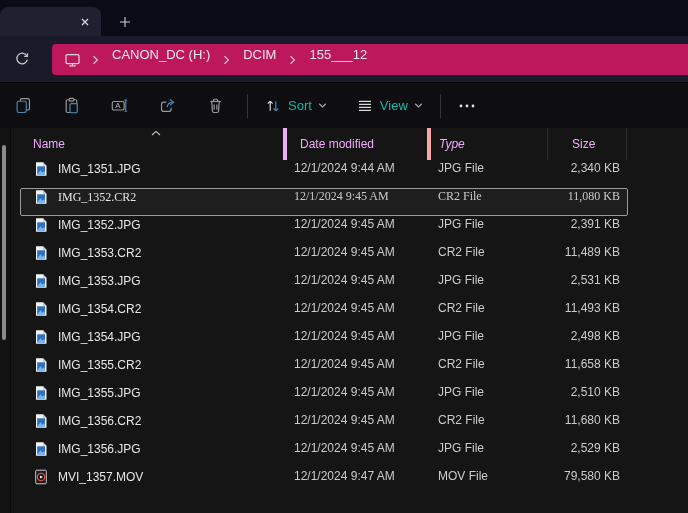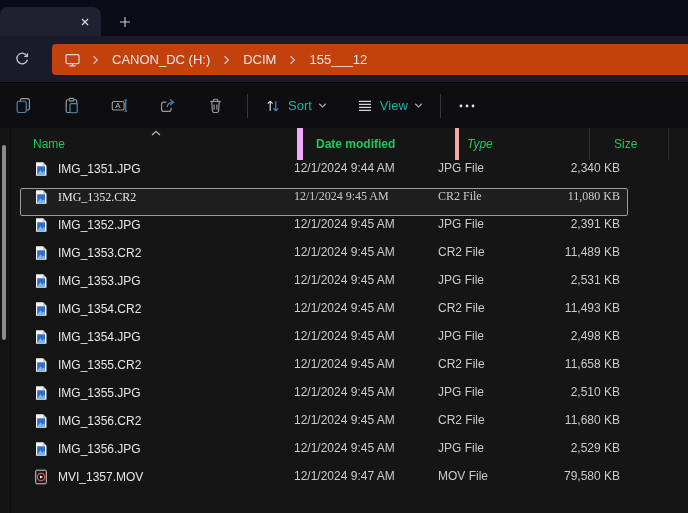--- a/index.html
+++ b/index.html
@@ -29,22 +29,22 @@
   }
 
   
   .addr-row { position:absolute; left:0; top:36px; width:688px; height:46px; background:#191b2a; }
   .refresh-btn {
     position:absolute; left:8px; top:8px; width:28px; height:30px;
     display:flex; align-items:center; justify-content:center; border-radius:4px;
   }
   .addr-field {
     position:absolute; left:52px; top:8px; width:636px; height:31px;
-    background:#c2410c; border-radius:4px 0 0 4px;
-    display:flex; align-items:center; padding-left:12px;
+    background:#be185d; border-radius:4px 0 0 4px;
+    display:flex; padding-left:12px;
     color:#e8e8ea; font-size:13px;
   }
   .crumb { padding:3px 6px; border-radius:3px; white-space:nowrap; }
   .crumb-sep { margin:0 7px; display:flex; align-items:center; }
   .pc-icon { display:flex; align-items:center; margin-right:4px; }
 
   
   .toolbar {
     position:absolute; left:0; top:82px; width:688px; height:46px;
     background:#0e0e11; border-top:1px solid #000;
@@ -57,24 +57,24 @@
   .tb-ico { width:30px; }
   .tb-label { color:#14b8a6; font-size:13px; margin:0 6px 0 7px; }
   .tb-chev { display:flex; align-items:center; }
   .tb-sep { width:1px; height:24px; background:#36363a; margin:0 9px; }
 
   
   .listarea { position:absolute; left:0; top:128px; width:688px; height:385px; background:#151516; }
   .navpane-edge { position:absolute; left:0; top:0; width:11px; height:385px; background:#131314; border-right:1px solid #0a0a0a; }
   .nav-scrollbar { position:absolute; left:2px; top:17px; width:4px; height:195px; background:#8b8b8b; border-radius:2px; }
 
-  .hdr { position:absolute; left:20px; top:0; width:668px; height:32px; display:flex; color:#22c55e; font-size:12px;gap:14px; }
+  .hdr { position:absolute; left:20px; top:0; width:668px; height:32px; display:flex; color:#f0abfc; font-size:12px; }
   .hdr-cell { display:flex; align-items:center; padding-left:13px; position:relative; }
   .hdr-cell.c-name { width:263px; padding-left:13px; }
-  .hdr-cell.c-date { width:144px; border-left:6px solid #f0abfc;font-weight:bold; }
+  .hdr-cell.c-date { width:144px; border-left:4px solid #f0abfc; }
   .hdr-cell.c-type { width:120px; padding-left:8px; border-left:4px solid #fca5a5;font-style:italic; }
   .hdr-cell.c-size { width:80px;  padding-left:24px; border-left:1px solid #2e2e30; border-right:1px solid #2e2e30; }
   .sort-caret { position:absolute; left:131px; top:2px; }
 
   .rows { position:absolute; left:20px; top:32px; width:608px; }
   .row {
     height:28px; display:flex; align-items:flex-start;
     color:#cbcbcb; font-size:12px; border:1px solid transparent; border-radius:2px;
   }
   .row.selected { border-color:#9a9a9a; background:rgba(255,255,255,0.04);font-family:Liberation Serif, serif; }

